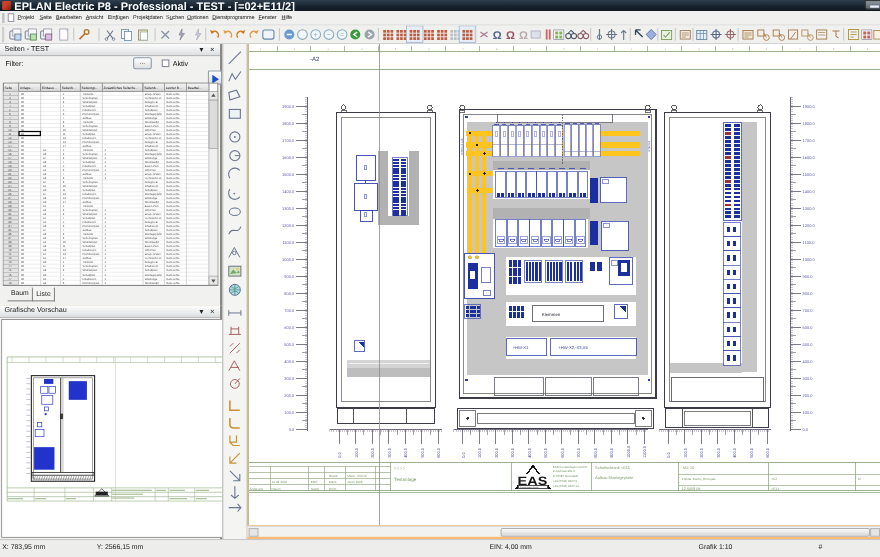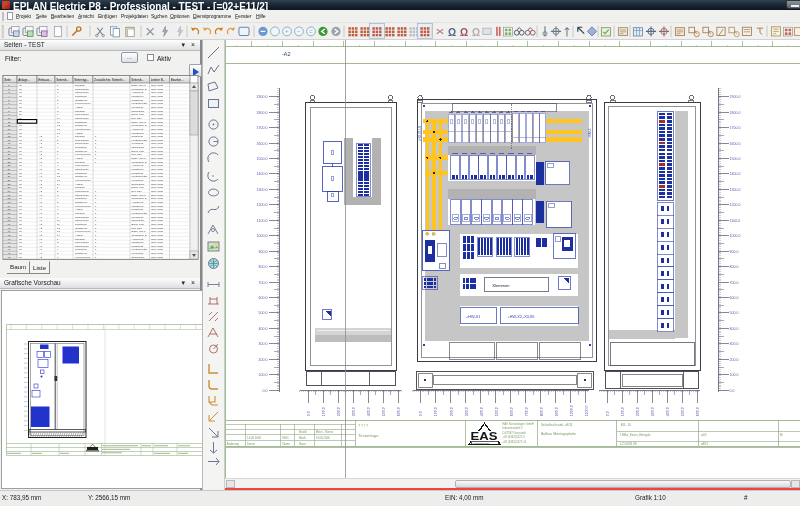--- a/index.html
+++ b/index.html
@@ -5,21 +5,21 @@
 #titlebar{height:10px;background:linear-gradient(#31404f,#16222e 60%,#0e1820);color:#fff;position:relative}
 #titlebar .t{position:absolute;left:13px;top:1px;font-size:10px;font-weight:bold;letter-spacing:0;white-space:nowrap}
 #titlebar .ico{position:absolute;left:2px;top:1px;width:8px;height:8px;background:linear-gradient(135deg,#d04028 40%,#882014);border-radius:1px}
 #titlebar .min{position:absolute;right:-4px;top:0;width:18px;height:9px;background:linear-gradient(#8a949c,#5a646c);border:1px solid #333;border-radius:0 0 3px 3px}
 #titlebar .min:after{content:"";position:absolute;left:4px;top:4px;width:8px;height:2px;background:#eef}
 #menubar{height:13px;background:#f0f0ee;position:relative;color:#1a1a1a;border-bottom:1px solid #e2e2e0}
 #menubar .mwrap{position:absolute;left:0;top:0;width:1600px;height:26px;transform:scale(0.5);transform-origin:0 0;font-size:10px;letter-spacing:-0.2px}
 #menubar .mwrap span{position:absolute;top:6px}
 #menubar .grip{position:absolute;left:2px;top:2px;width:2px;height:9px;background:#d8d8d8;border:1px solid #c0c0c0}
 #menubar .pg{position:absolute;left:7px;top:2px;width:6px;height:8px;background:#fff;border:1px solid #99a}
-#main{position:relative;width:800px;height:450px;background:#ef4444}
+#main{position:relative;width:800px;height:450px;background:#fdba74}
 .panel{position:absolute;left:0;width:202px;border-right:2px solid #888;background:#f1f1ef}
 .ptitle{height:11px;background:linear-gradient(#fdfdfd,#dde0e2);border-bottom:1px solid #b8b8b8;font-size:6.5px;color:#222;padding:1px 0 0 4px;position:relative}
 .ptitle .btns{position:absolute;right:3px;top:1px;font-size:7px;color:#222;letter-spacing:2px}
 #seiten{top:0;height:238px}
 #filterlbl{position:absolute;left:5px;top:15px;font-size:6.5px;color:#111}
 #dots{position:absolute;left:121px;top:12px;width:17px;height:11px;background:linear-gradient(#fefefe,#e0e0e0);border:1px solid #8a9aae;border-radius:2px;font-size:6px;text-align:center;color:#333;line-height:8px}
 #chk{position:absolute;left:147px;top:14px;width:7px;height:7px;background:#fff;border:1px solid #889}
 #aktiv{position:absolute;left:157px;top:15px;font-size:6.5px;color:#111}
 #arrbtn{position:absolute;left:189px;top:24px;width:13px;height:13px;background:linear-gradient(#fefefe,#dcdcdc);border:1px solid #98a2ae;border-radius:1px}
 #arrbtn:after{content:"";position:absolute;left:3px;top:2.5px;border-left:6px solid #1a50c8;border-top:4px solid transparent;border-bottom:4px solid transparent}

